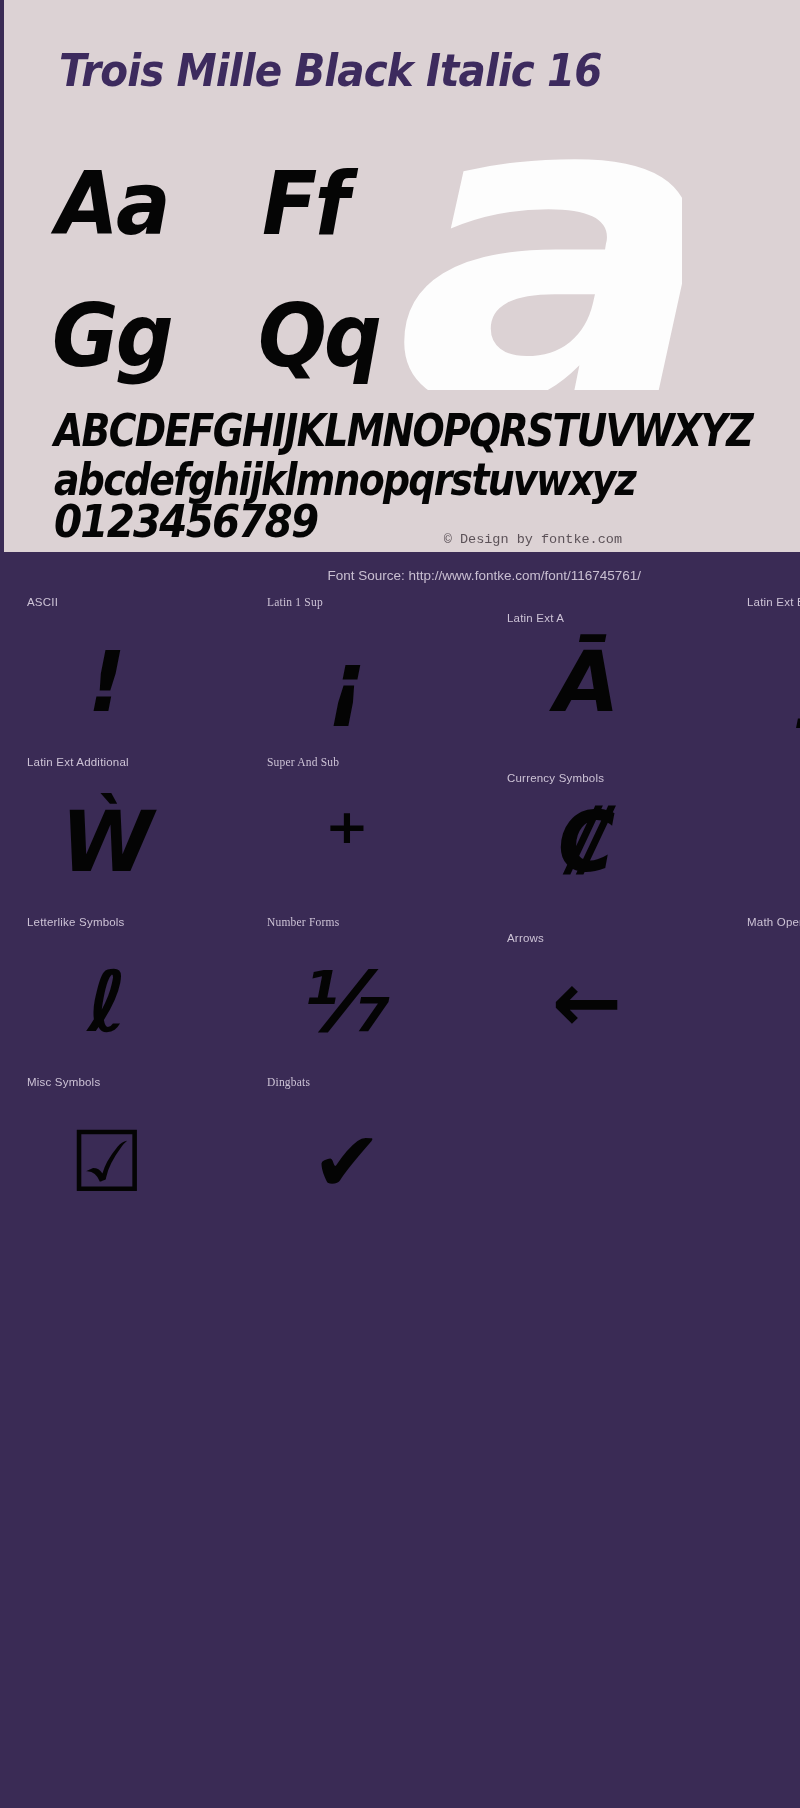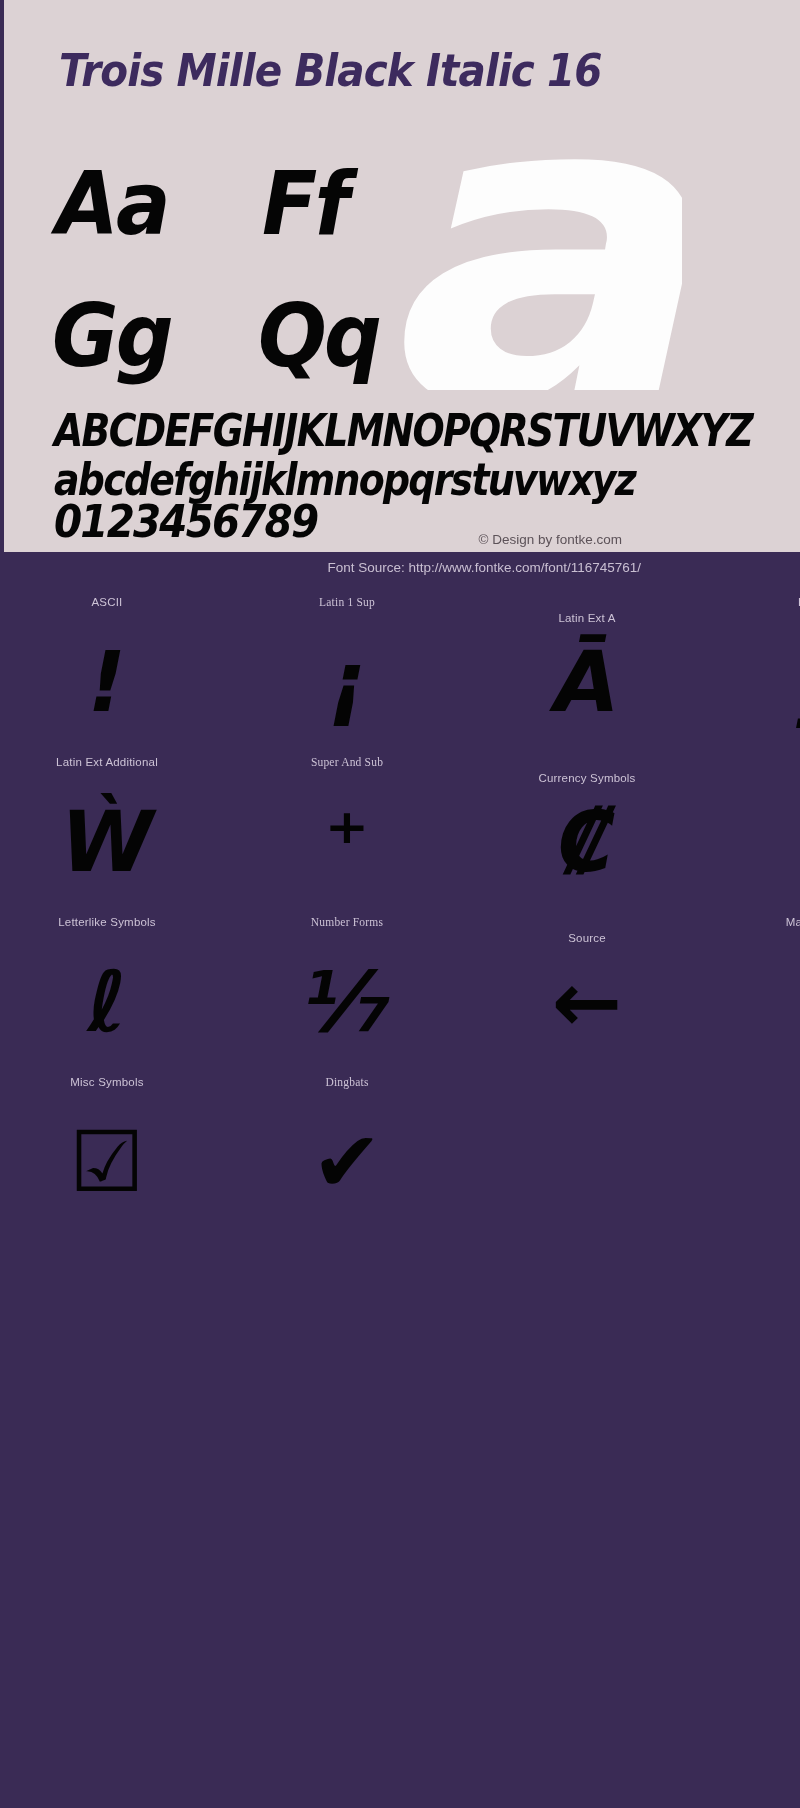--- a/index.html
+++ b/index.html
@@ -71,50 +71,49 @@
     letter-spacing:-2px;
     transform-origin:left center;
   }
   .alpha.a0{top:407px;font-size:44px;line-height:48px;transform:scaleX(0.86);}
   .alpha.a1{top:456px;font-size:44px;line-height:48px;transform:scaleX(0.86);}
   .alpha.a2{top:498px;font-size:44px;line-height:48px;transform:scaleX(0.92);}
 
   .copyright{
     position:absolute;right:182px;top:532px;
     font-size:13.5px;color:#5c5258;
-    font-family:Liberation Sans, sans-serif;
+    font-family:Liberation Mono, monospace;
     white-space:nowrap;
   }
 
   
   .dark-panel{
     position:absolute;left:0;top:552px;width:800px;height:1256px;
     background:#3a2b55;
   }
   .source{
-    position:absolute;right:159px;top:8px;
+    position:absolute;right:159px;top:16px;
     font-size:13.5px;color:#c9bfd2;
     font-family:"Liberation Sans", sans-serif;
     white-space:nowrap;
   }
 
   
   .grid{
     position:absolute;left:0;top:38px;width:800px;
   }
   .grid-row{
     position:relative;
     display:flex;
     width:800px;
     height:160px;
   }
   .cell{
     width:160px;
     position:relative;
-    text-align:center;
   }
   .cell:nth-child(1){margin-left:27px;}
   .cell:nth-child(2){margin-left:0px;}
   .cell-label{
     position:absolute;top:6px;left:0;width:160px;
     font-size:11.5px;
     color:#cdc3d6;
     font-family:"Liberation Sans", sans-serif;
     letter-spacing:0.2px;
     white-space:nowrap;
@@ -201,21 +200,21 @@
         <div class="grid-row">
           <div class="cell">
             <div class="cell-label">Letterlike Symbols</div>
             <div class="cell-glyph">ℓ</div>
           </div>
           <div class="cell">
             <div class="cell-label">Number Forms</div>
             <div class="cell-glyph">⅐</div>
           </div>
           <div class="cell">
-            <div class="cell-label">Source</div>
+            <div class="cell-label">Arrows</div>
             <div class="cell-glyph">←</div>
           </div>
           <div class="cell">
             <div class="cell-label">Math Operators</div>
             <div class="cell-glyph">∂</div>
           </div>
         </div>
         <div class="grid-row">
           <div class="cell">
             <div class="cell-label">Misc Symbols</div>

